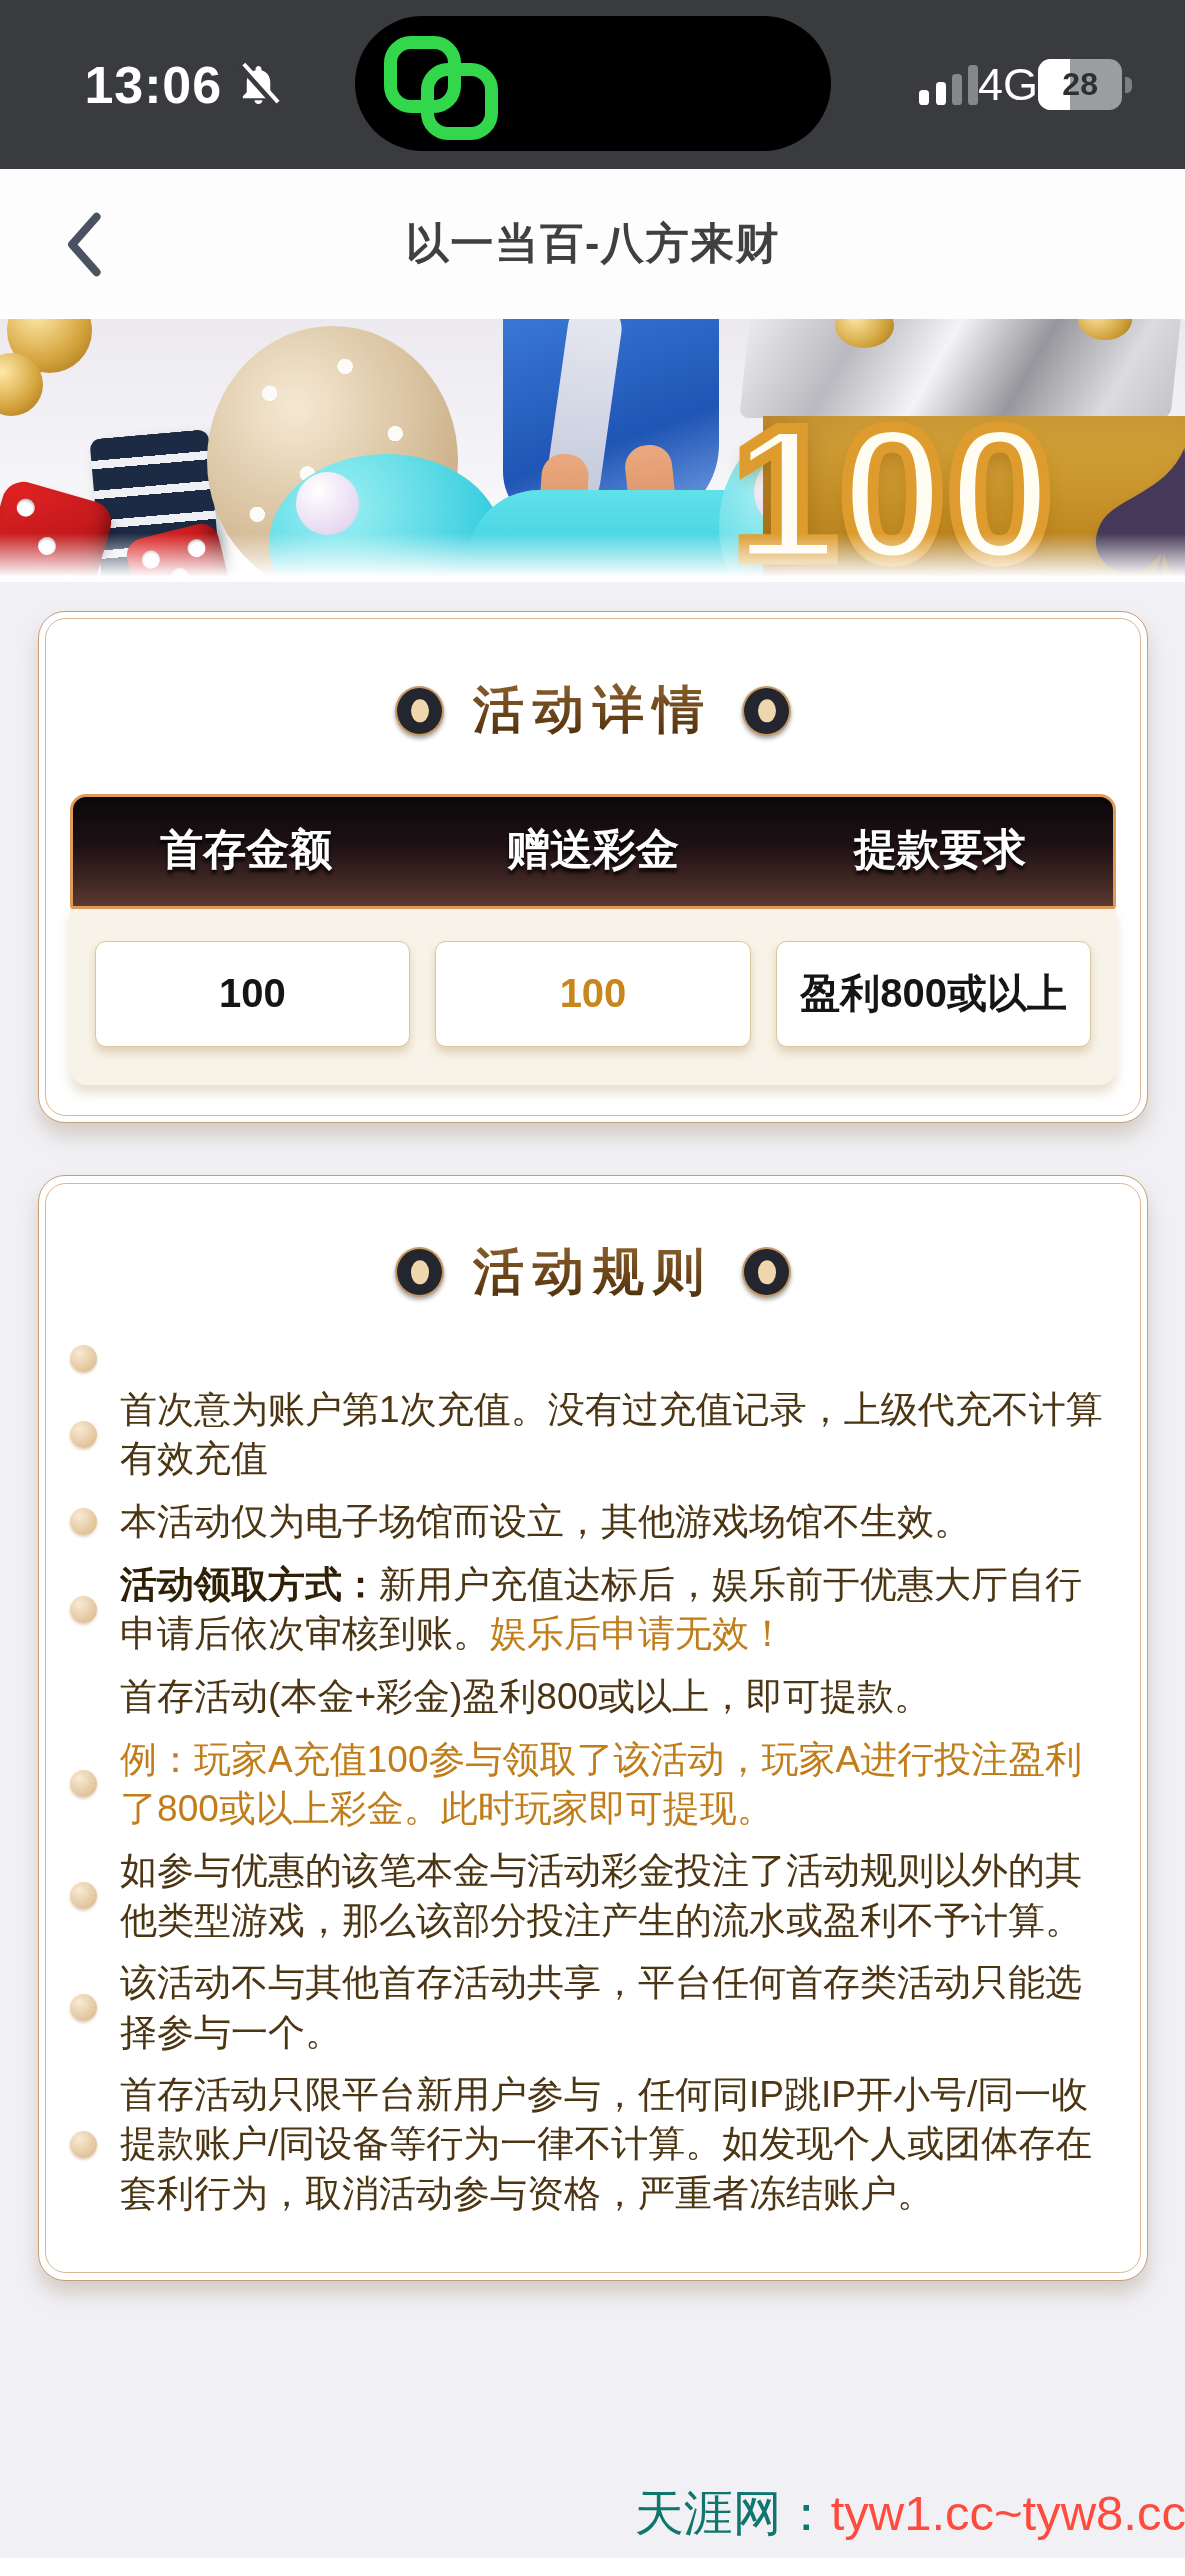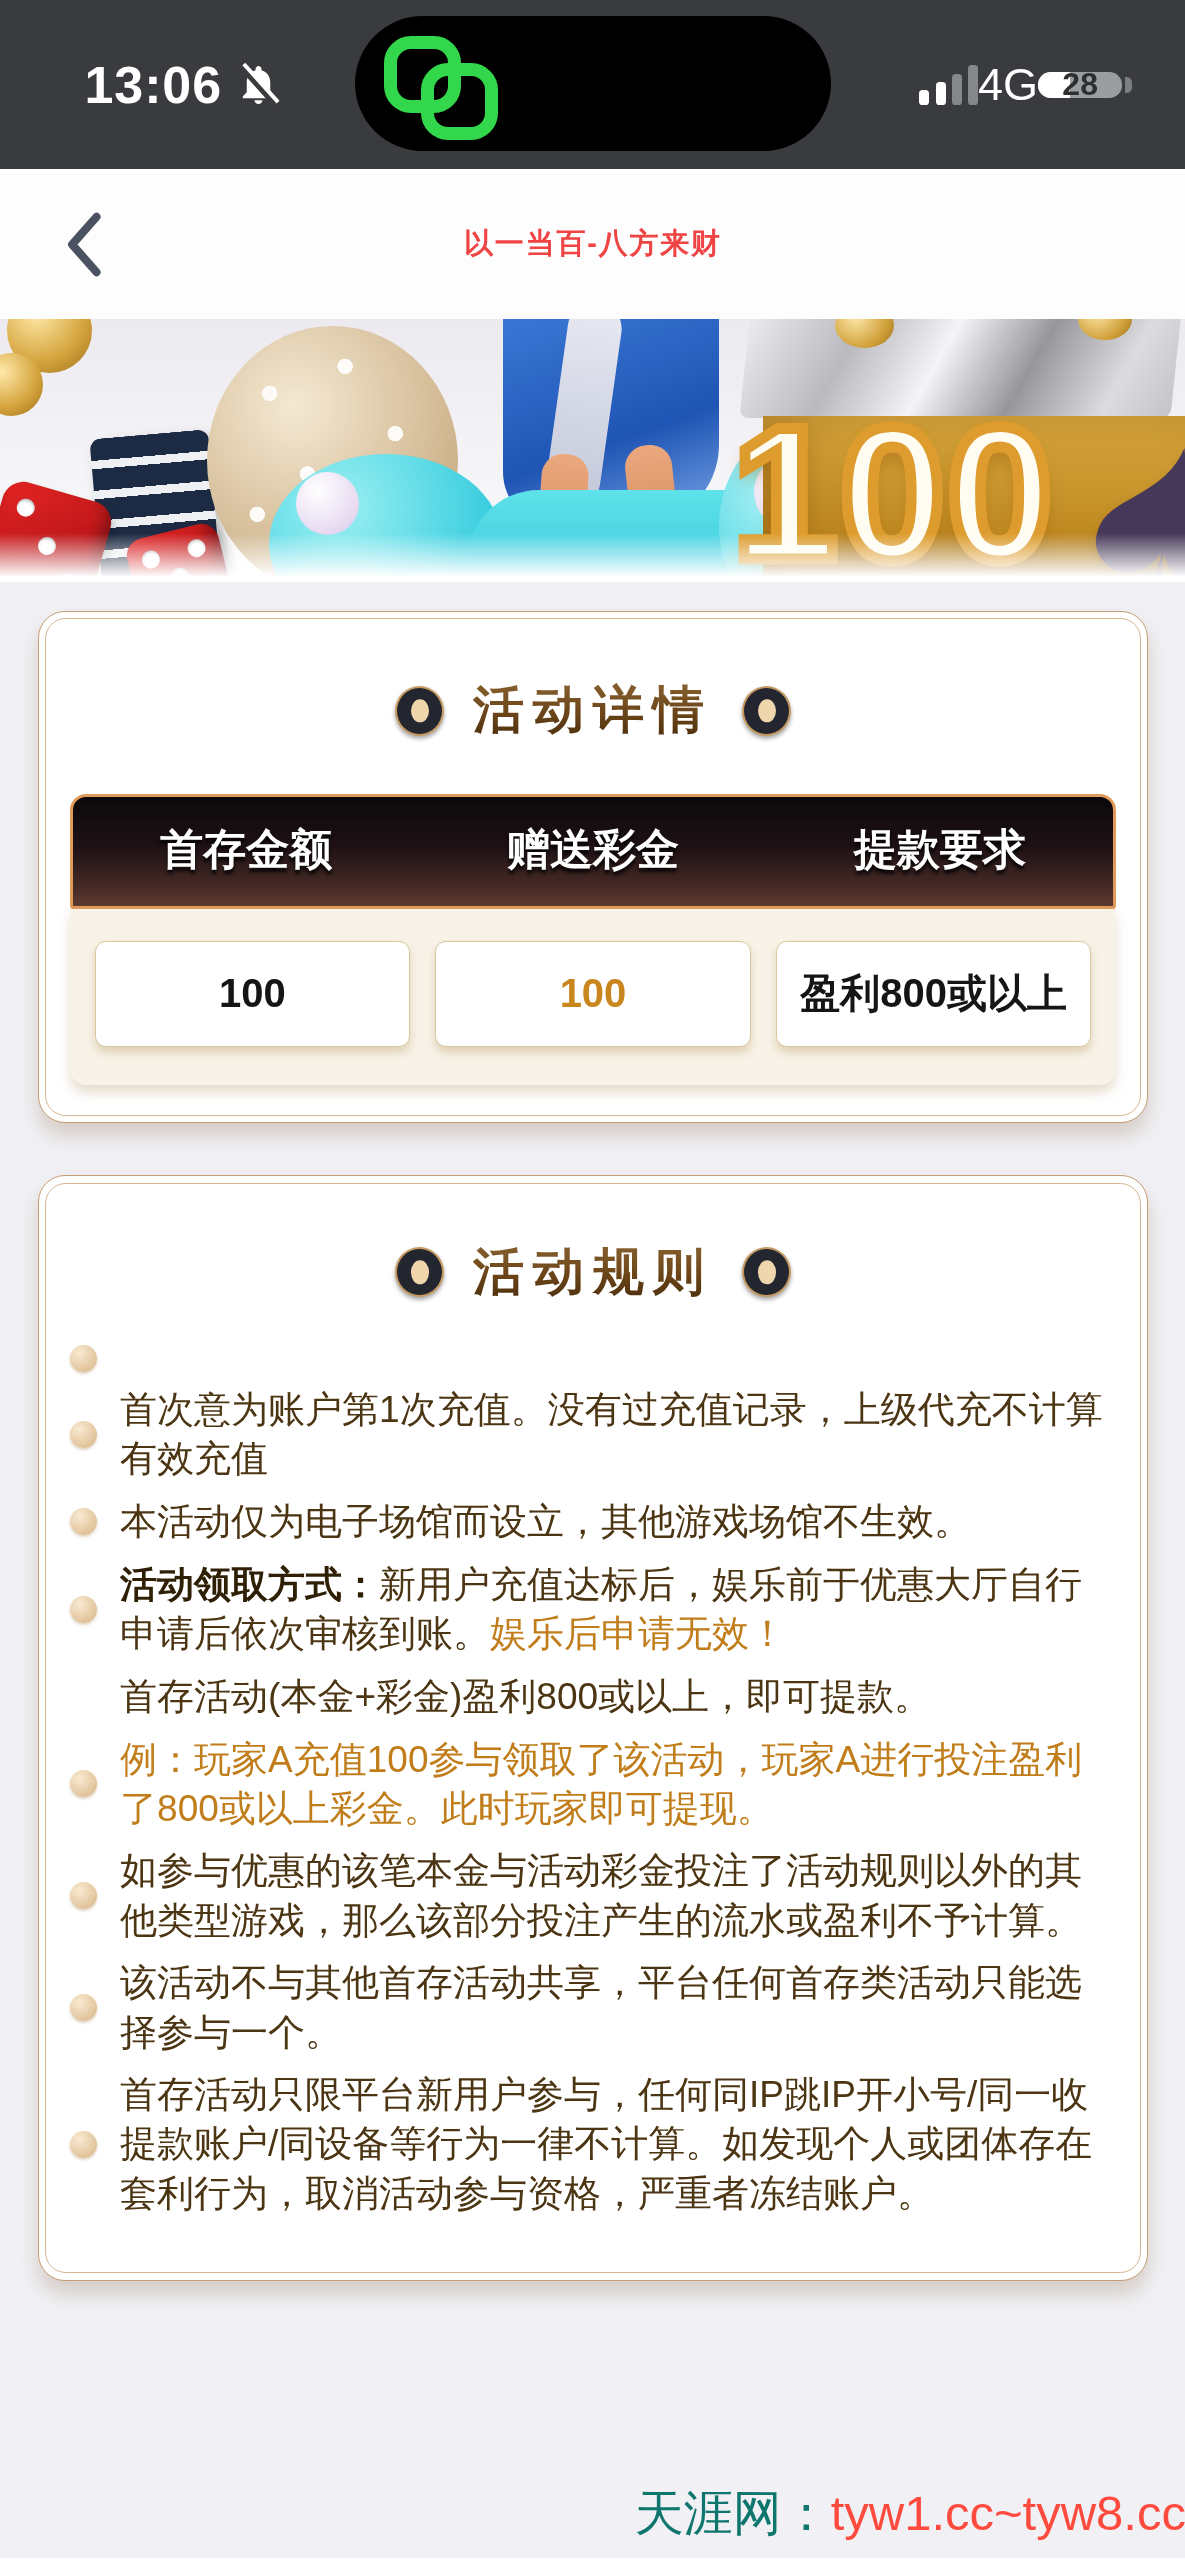--- a/index.html
+++ b/index.html
@@ -17,29 +17,29 @@
   .ring.r1 { left:29px; top:20px; }
   .ring.r2 { left:66px; top:47px; }
   .sb-right { display:flex; align-items:center; }
   .signal { display:flex; align-items:flex-end; gap:6.3px; height:40px; }
   .sig-bar { width:10px; border-radius:3.6px; }
   .s1 { height:14.4px; background:#fff; }
   .s2 { height:22.5px; background:#fff; }
   .s3 { height:30.5px; background:#85878a; }
   .s4 { height:40px; background:#85878a; }
   .sb-net { color:#fff; font-size:45px; font-weight:500; }
-  .battery { position:relative; width:84px; height:26px; border-radius:12.6px; background:#9b9da1; overflow:hidden; display:flex; align-items:center; justify-content:center; }
+  .battery { position:relative; width:84px; height:51px; border-radius:12.6px; background:#9b9da1; overflow:hidden; display:flex; align-items:center; justify-content:center; }
   .battery-fill { position:absolute; left:0; top:0; bottom:0; width:38%; background:#fff; }
   .battery-num { position:relative; font-size:32px; font-weight:700; color:#2e2f31; }
   .battery-cap { width:7.2px; height:16px; background:#7c7e82; border-radius:0 5.4px 5.4px 0; margin-left:2.7px; }
 
   
   .navbar { position:relative; height:150px; background:#fdfdfe; display:flex; align-items:center; justify-content:center; }
   .back-btn { position:absolute; left:52px; top:50%; transform:translateY(-50%); width:63px; height:72px; display:flex; align-items:center; justify-content:center; }
-  .nav-title { font-size:29px; font-weight:600; color:#ef4444; letter-spacing:1.8px; }
+  .nav-title { font-size:43px; font-weight:600; color:#404040; letter-spacing:1.8px; }
 
   
   .banner { position:relative; height:263px; background:linear-gradient(180deg,#eceaef 0%,#f6f5f8 65%,#fff 100%); overflow:hidden; }
   .coin { position:absolute; border-radius:50%; background:radial-gradient(circle at 35% 30%,#ffe9a8,#d4a33c 60%,#9c6f1d); }
   .coin.c1 { width:85px; height:85px; left:7.2px; top:-31px; }
   .coin.c2 { width:63px; height:63px; left:-20px; top:34px; }
   .chips { position:absolute; left:97px; top:115px; width:119px; height:180px; border-radius:10.8px; transform:rotate(-5deg);
            background:repeating-linear-gradient(180deg,#1d2a44 0 21.6px,#eef0f3 21.6px 30px); box-shadow:5.4px 7.2px 12.6px rgba(0,0,0,.25); }
   .die { position:absolute; background:linear-gradient(145deg,#e62424,#9c0d12); box-shadow:inset -7.2px -9px 14.4px rgba(0,0,0,.35), 3.6px 7.2px 10.8px rgba(0,0,0,.25); }
   .die.d1 { width:112px; height:112px; left:-9px; top:171px; border-radius:21.6px; transform:rotate(16deg); }

